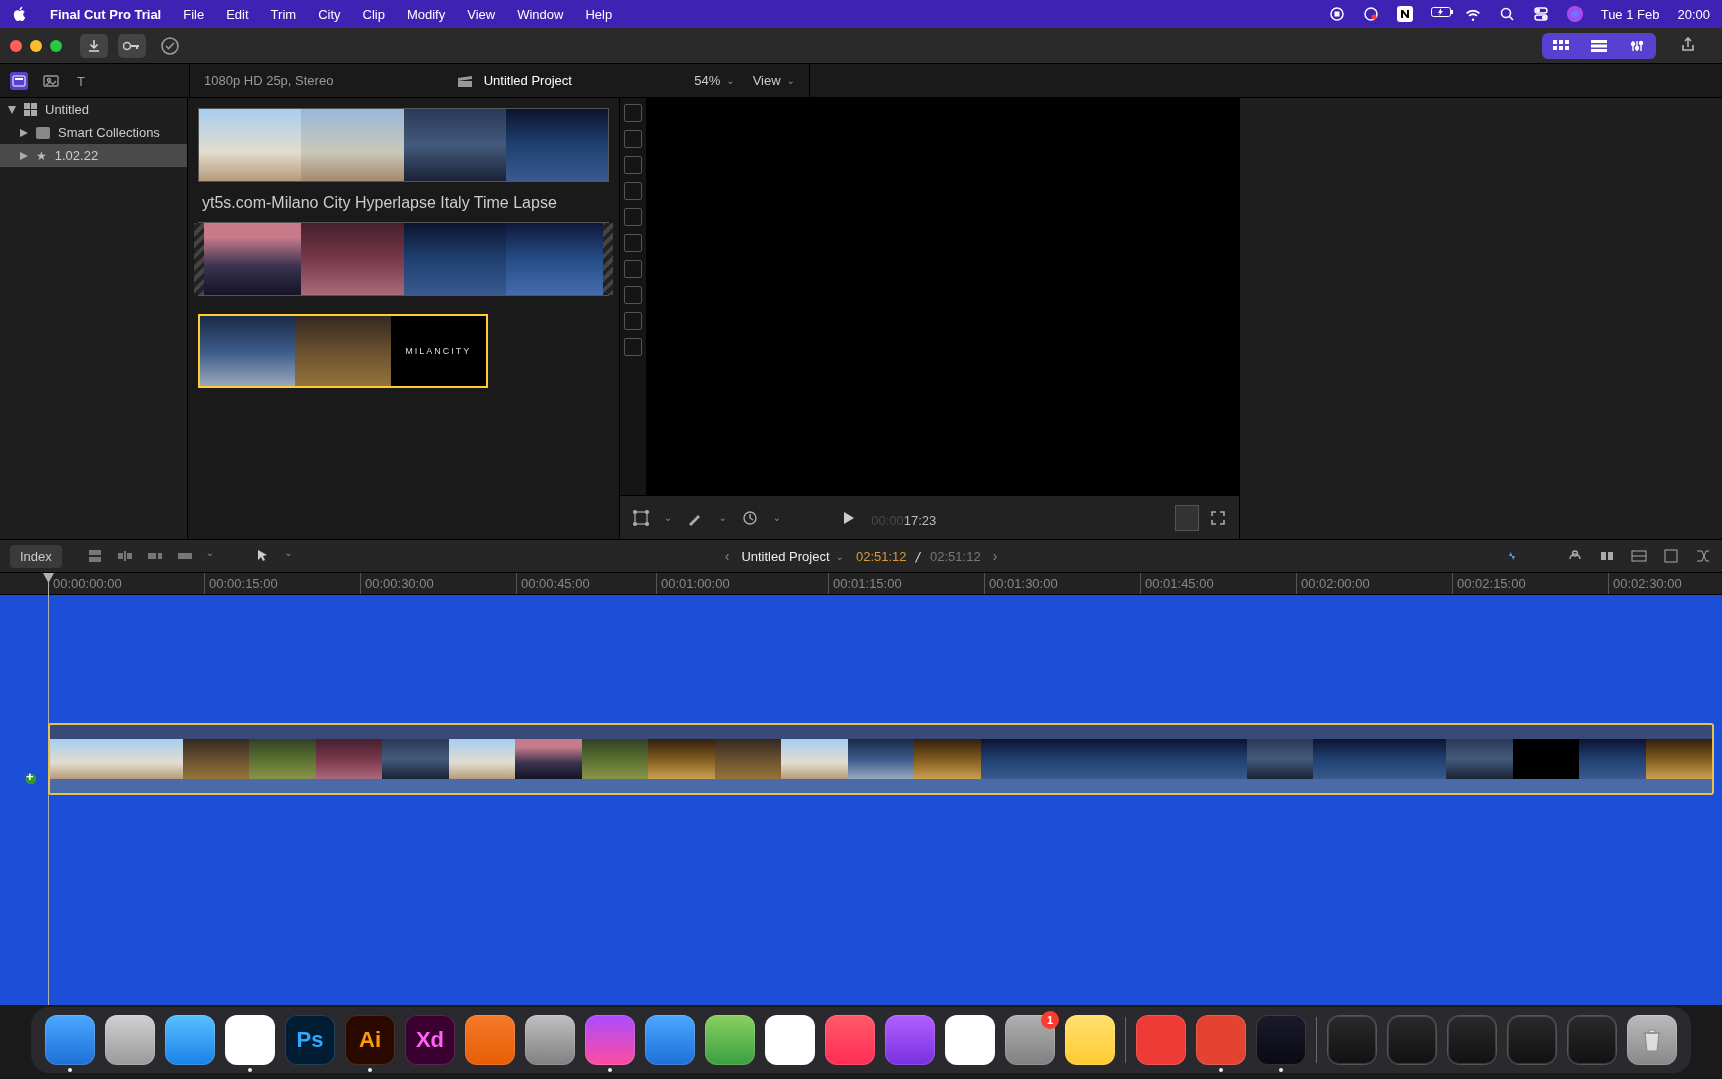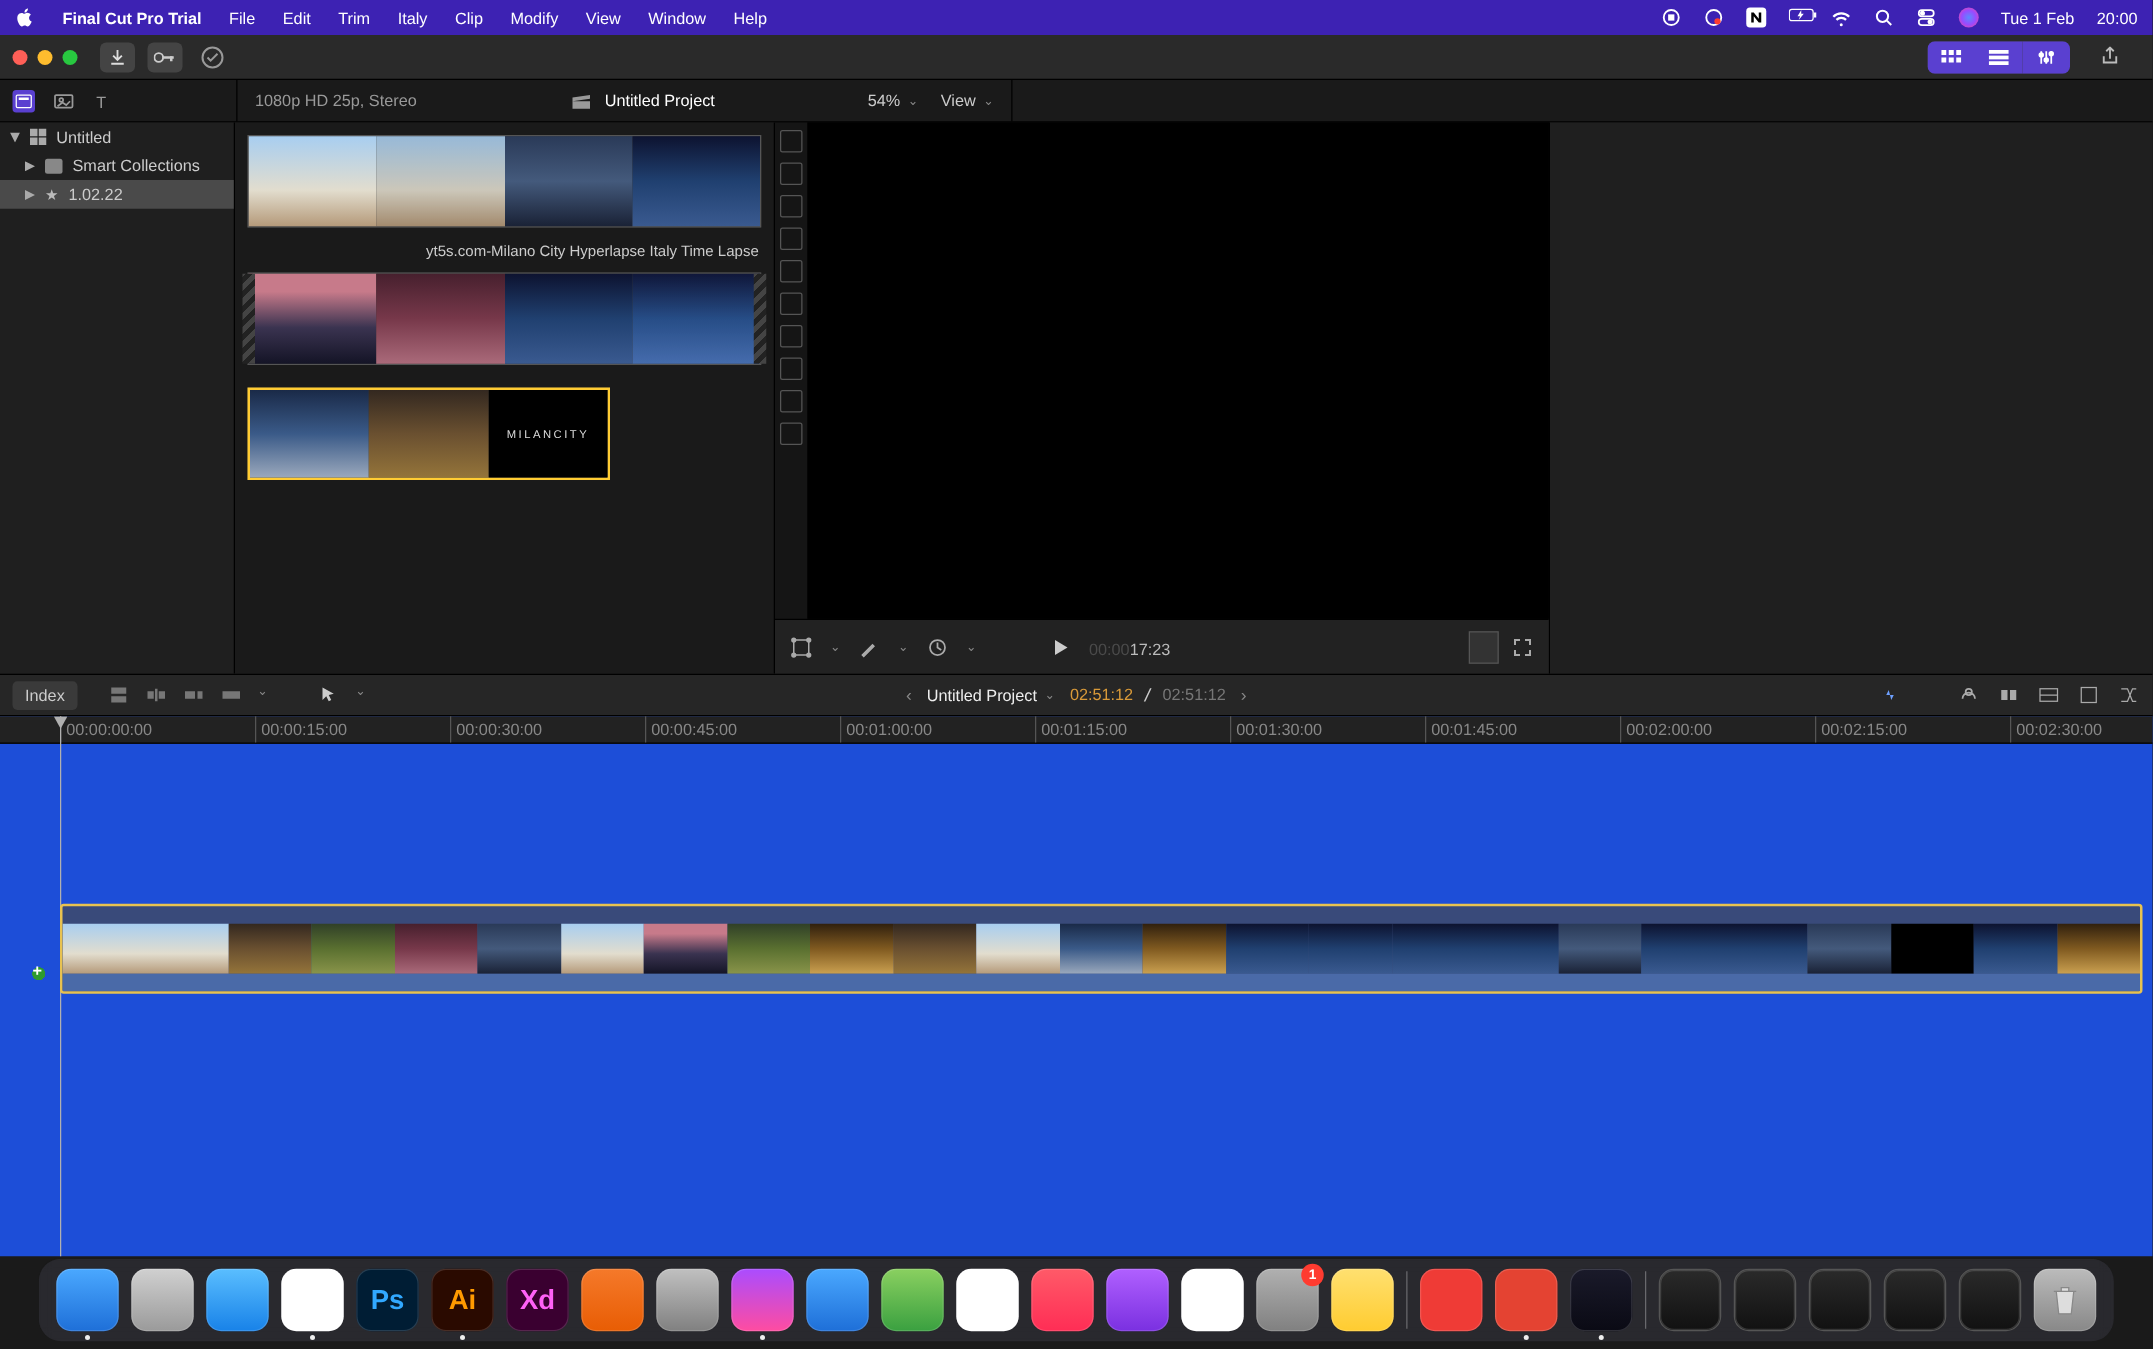--- a/index.html
+++ b/index.html
@@ -47,21 +47,21 @@
   .browser { width:432px; border-right:1px solid #000; background:#1a1a1a; display:flex; flex-direction:column; position:relative; }
   .clips { flex:1; overflow:hidden; padding:10px 10px 0 10px; }
   .clip { position:relative; height:74px; margin-bottom:8px; border:1px solid #555; background:#333; display:flex; }
   .clip.selected { border:2px solid #ffcc33; }
   .clip.jagged::before, .clip.jagged::after{
      content:""; position:absolute; top:0; bottom:0; width:10px;
      background:repeating-linear-gradient(-45deg, #444 0 4px, #222 4px 8px);
   }
   .clip.jagged::before{ left:-5px; } .clip.jagged::after{ right:-5px; }
   .frame { flex:1; }
-  .clip-name { font-size:12px; color:#ccc; padding:4px 2px 10px 4px;text-align:right; }
+  .clip-name { font-size:16px; color:#ccc; padding:4px 2px 10px 4px; }
   .clip3 { width:290px; }
   .clip3 .titlecard { background:#000; color:#ddd; font-size:9px; display:flex; align-items:center; justify-content:center; letter-spacing:2px; }
   .browser-status { height:28px; display:flex; align-items:center; justify-content:center; color:#aaa; font-size:12px; border-top:1px solid #000; background:#222;}
 
   .viewer-wrapper { width:620px; display:flex; flex-direction:column; border-right:1px solid #000; }
   .scopebtns { width:26px; background:#151515; display:flex; flex-direction:column; gap:8px; padding:6px 4px; }
   .scopebtns div { width:18px; height:18px; border:1px solid #555; border-radius:2px; }
   .viewer { flex:1; background:#000; position:relative; display:flex;}
   .viewer-canvas { flex:1; background:#000; }
   .viewer-toolbar { height:44px; background:#222; display:flex; align-items:center; gap:14px; padding:0 12px; border-top:1px solid #000;}
@@ -126,21 +126,21 @@
   <div class="left">
     <span class="mb-icon">
       <svg viewBox="0 0 16 16" fill="#fff">
           <path d="M11.2 8.4c0-1.8 1.5-2.7 1.5-2.7-0.8-1.2-2.1-1.4-2.5-1.4-1.1-0.1-2.1 0.6-2.6 0.6s-1.4-0.6-2.3-0.6c-1.2 0-2.3 0.7-2.9 1.8-1.2 2.2-0.3 5.4 0.9 7.2 0.6 0.9 1.3 1.8 2.2 1.8s1.2-0.6 2.3-0.6 1.4 0.6 2.3 0.6 1.6-0.9 2.2-1.8c0.7-1 1-2 1-2.1-0.1 0-2.1-0.8-2.1-2.8zM9.6 2.9c0.5-0.6 0.8-1.4 0.7-2.2-0.7 0-1.5 0.5-2 1.1-0.4 0.5-0.8 1.4-0.7 2.1 0.8 0.1 1.5-0.4 2-1z"></path>
         </svg>
     </span>
     <span class="menuitem app-name">Final Cut Pro Trial</span>
     <span class="menuitem">File</span>
     <span class="menuitem">Edit</span>
     <span class="menuitem">Trim</span>
-    <span class="menuitem">Italy</span>
+    <span class="menuitem">City</span>
     <span class="menuitem">Clip</span>
     <span class="menuitem">Modify</span>
     <span class="menuitem">View</span>
     <span class="menuitem">Window</span>
     <span class="menuitem">Help</span>
   </div>
   <div class="right">
     <span class="mb-icon">
         <svg viewBox="0 0 16 16">
           <circle cx="8" cy="8" r="6" fill="none" stroke="#fff" stroke-width="1.5"></circle>
@@ -506,21 +506,21 @@
       </span>
   </div>
 </div>
 
 <div class="timeline">
   <div class="ruler">
     <div class="tick" style="left:48px">00:00:00:00</div>
     <div class="tick" style="left:204px">00:00:15:00</div>
     <div class="tick" style="left:360px">00:00:30:00</div>
     <div class="tick" style="left:516px">00:00:45:00</div>
-    <div class="tick" style="left:672px">00:01:00:00</div>
+    <div class="tick" style="left:656px">00:01:00:00</div>
     <div class="tick" style="left:828px">00:01:15:00</div>
     <div class="tick" style="left:984px">00:01:30:00</div>
     <div class="tick" style="left:1140px">00:01:45:00</div>
     <div class="tick" style="left:1296px">00:02:00:00</div>
     <div class="tick" style="left:1452px">00:02:15:00</div>
     <div class="tick" style="left:1608px">00:02:30:00</div>
   </div>
   <div class="playhead"></div>
   <div class="tracks">
     <div class="track-clip">

